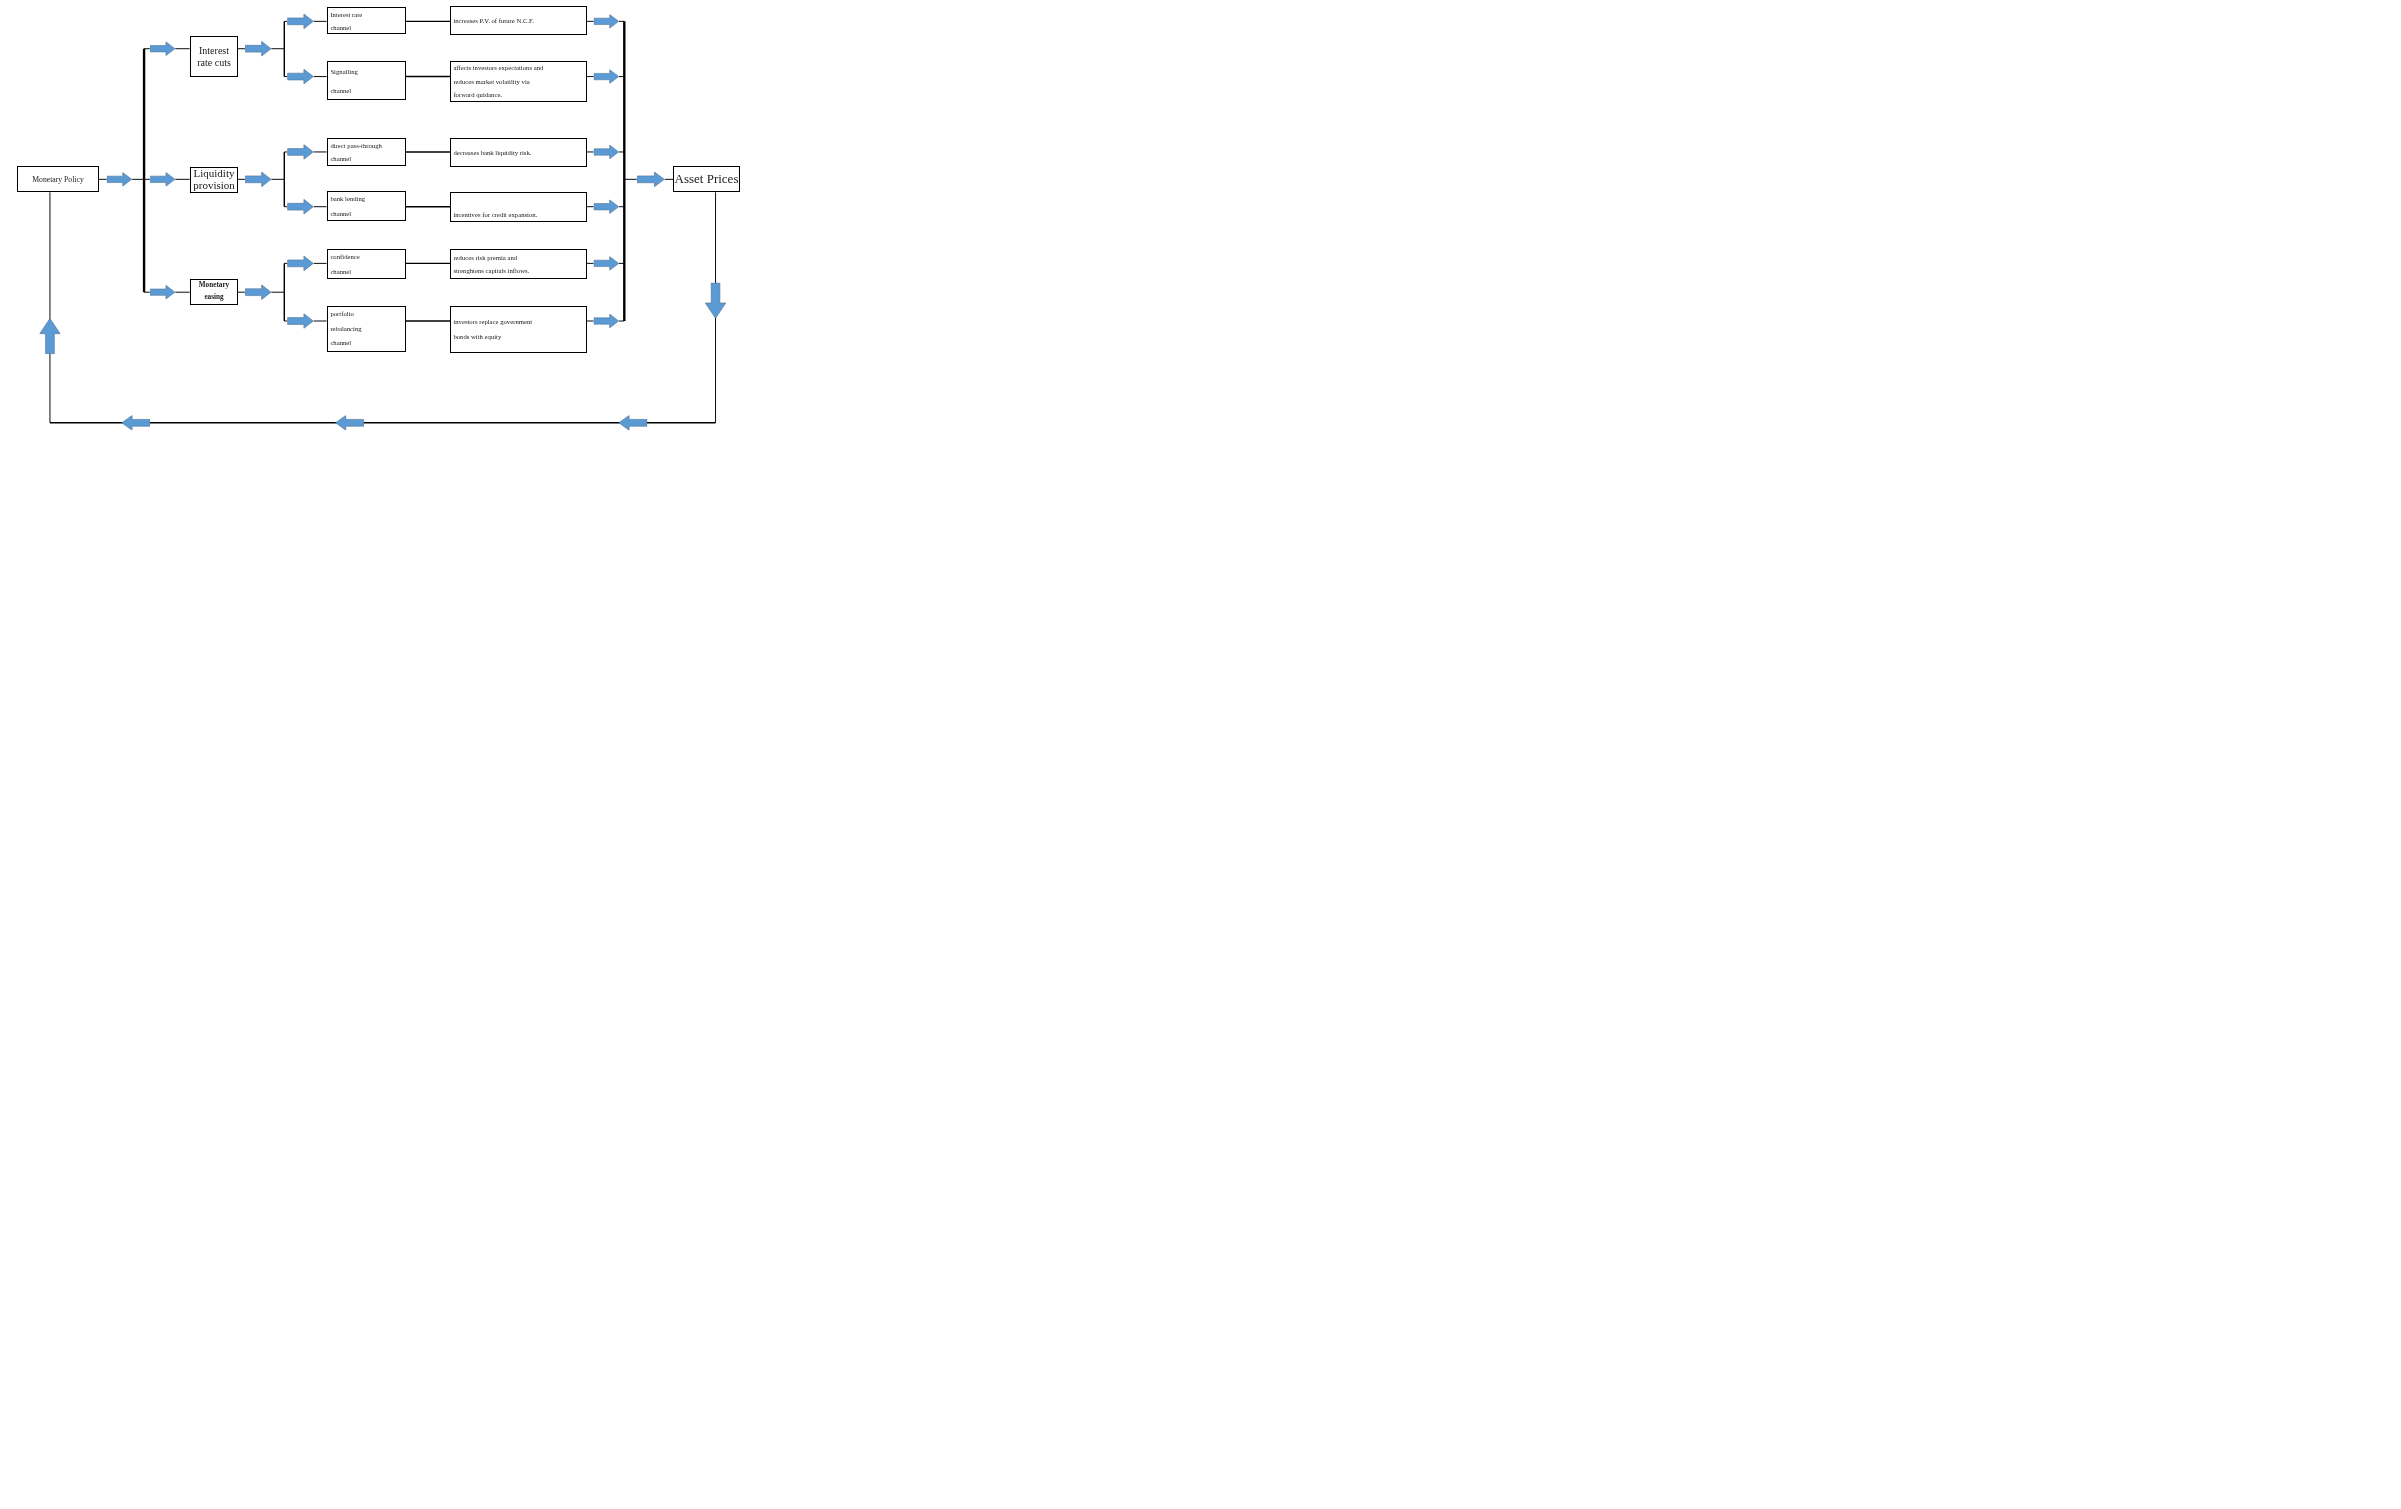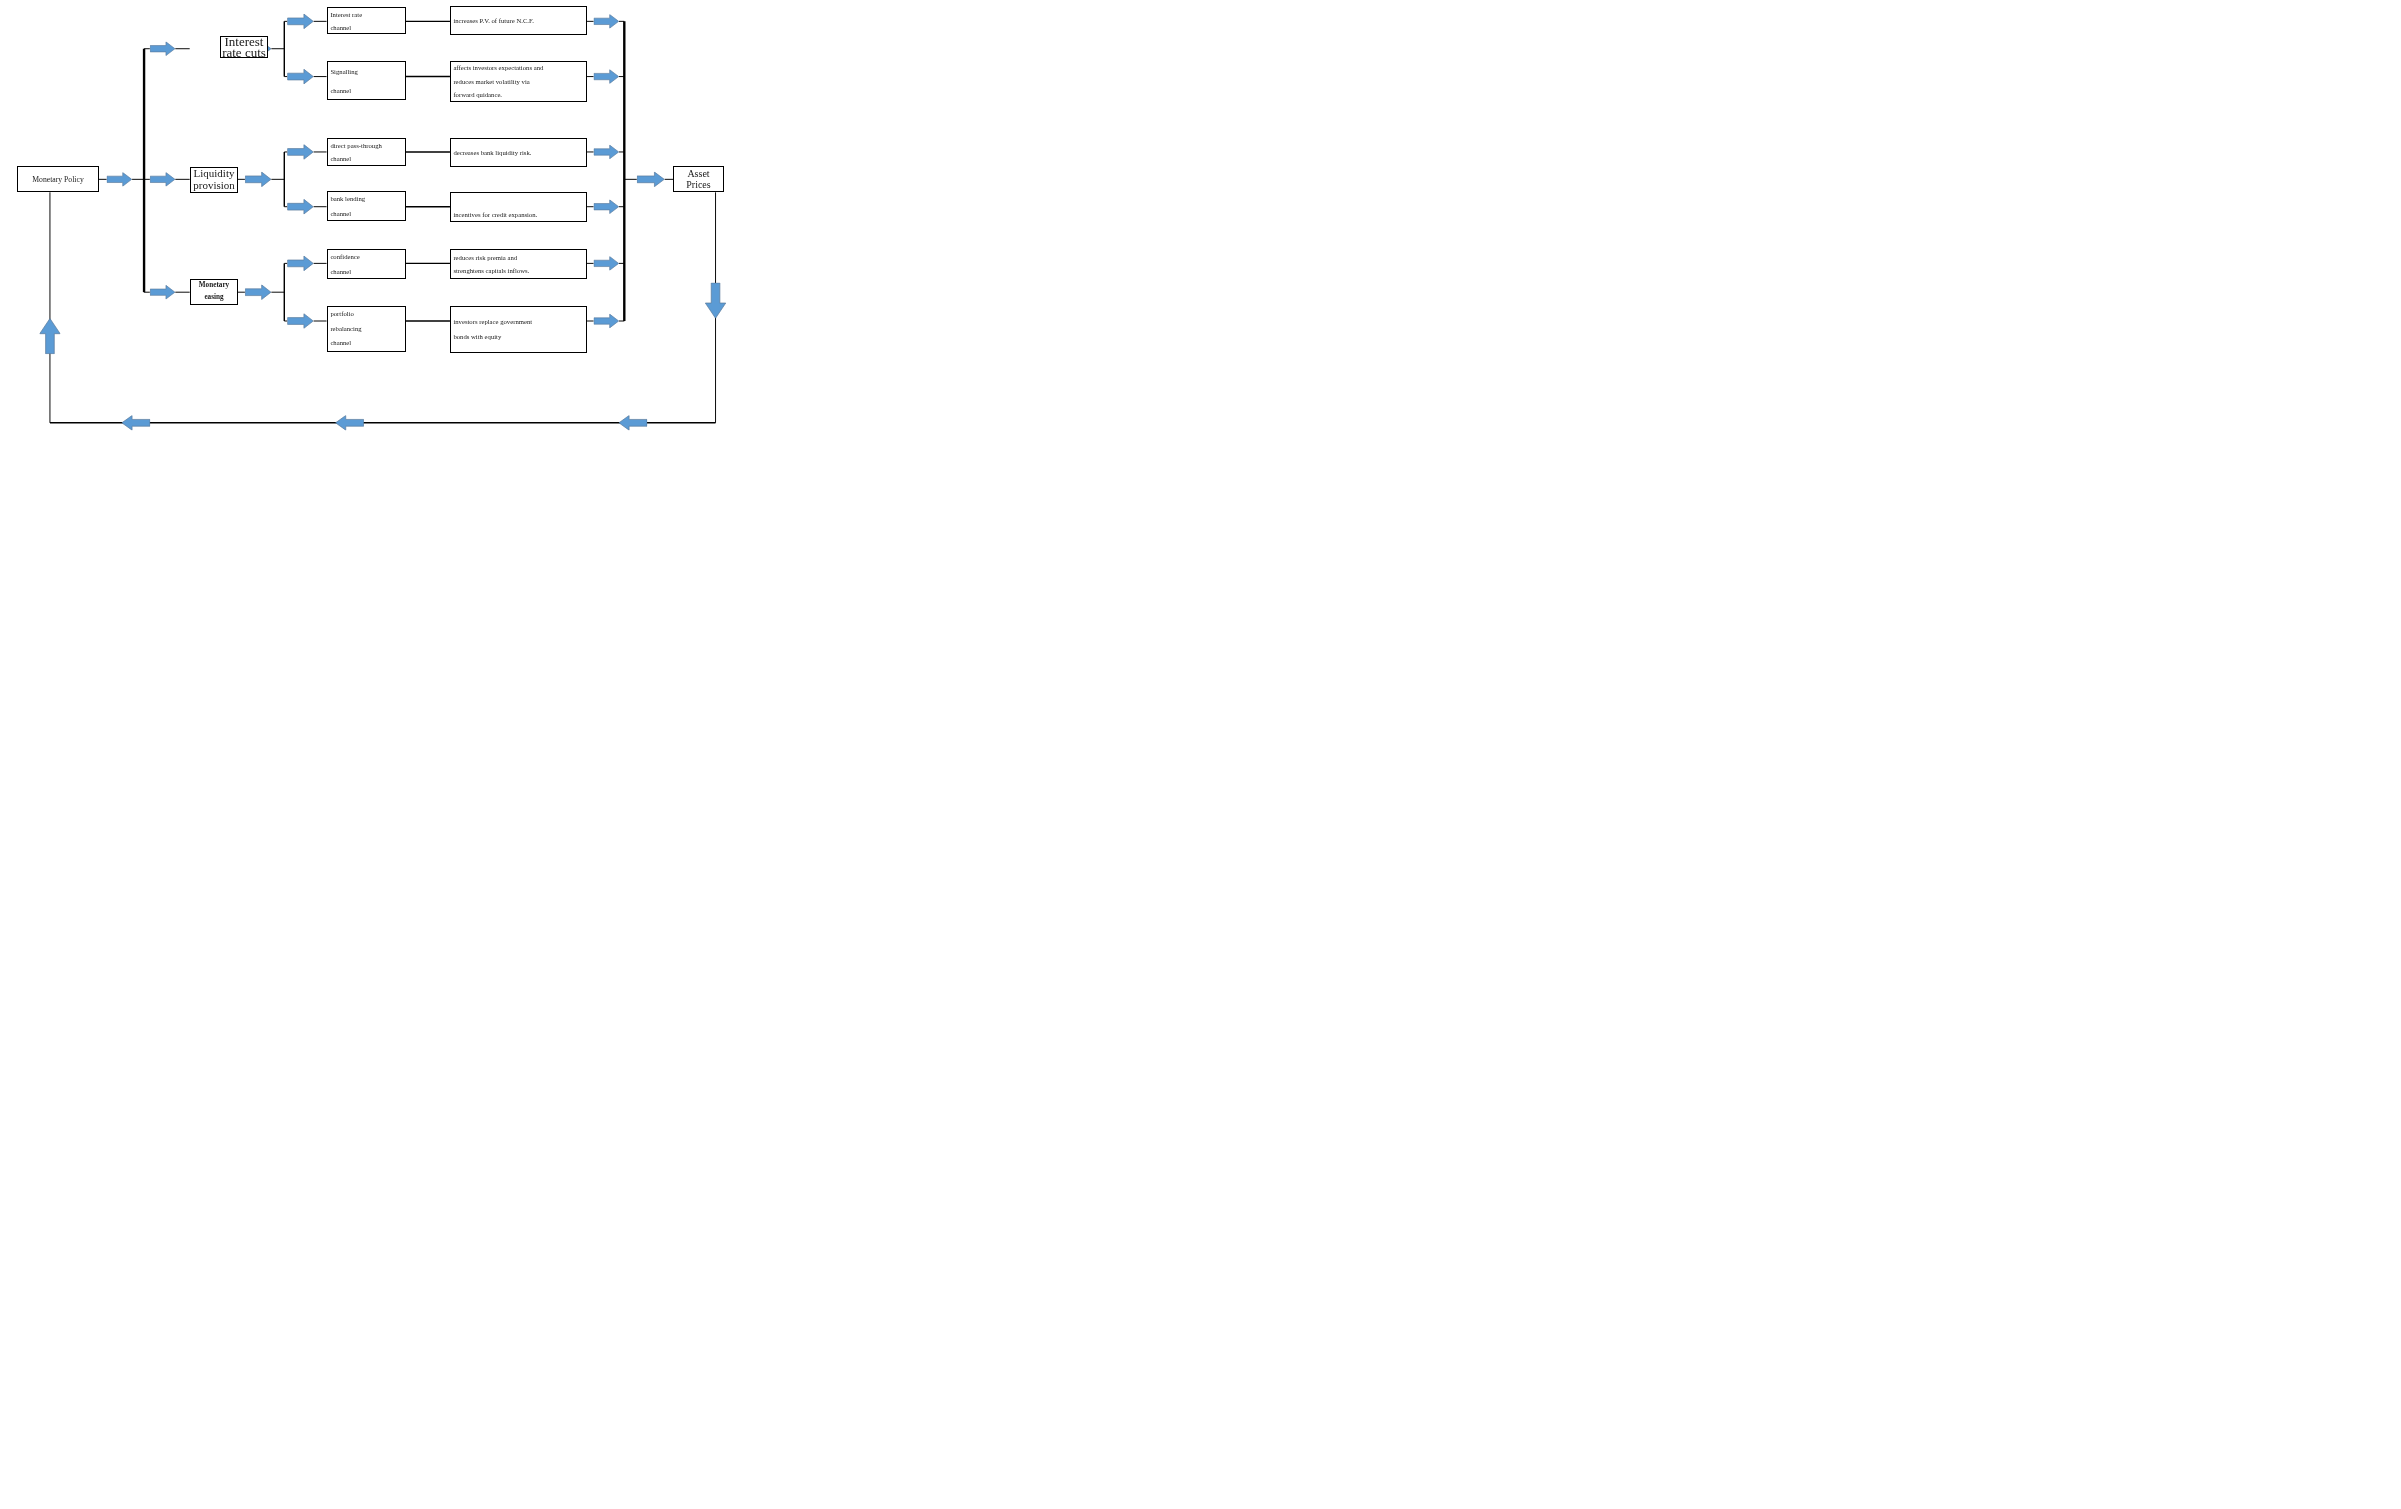--- a/index.html
+++ b/index.html
@@ -24,22 +24,22 @@
     border:1.4px solid var(--box-border);
     border-top-width:1.9px;border-bottom-width:1.9px;
     box-sizing:border-box;
     display:flex;align-items:center;justify-content:center;
     text-align:center;
   }
   .node .lbl{display:block;}
   .leftalign{justify-content:flex-start;text-align:left;padding-left:2.4px;}
   
   #mp-box{left:17px;top:166px;width:82px;height:26.4px;font-size:7.7px;}
-  #ap-box{left:673px;top:166px;width:51px;height:26.4px;font-size:10px;text-align:center;}
-  #b1-box{left:190px;top:36px;width:48px;height:22px;font-size:13px;line-height:11.5px;margin-left:30px;}
+  #ap-box{left:673px;top:166px;width:67px;height:26.4px;font-size:13px;text-align:center;}
+  #b1-box{left:190px;top:36px;width:48px;height:41px;font-size:10px;line-height:11.5px;}
   #b2-box{left:190px;top:167px;width:48px;height:25.5px;font-size:11px;line-height:11.5px;}
   #b3-box{left:190px;top:279px;width:48px;height:25.5px;font-size:7.2px;line-height:11.5px;font-weight:bold;}
   
   #c1-box{left:327px;top:7.2px;width:79px;height:27px;font-size:6.7px;line-height:13px;}
   #c1-box .lbl{max-width:46px;}
   #c2-box{left:327px;top:61px;width:79px;height:39px;font-size:6.7px;line-height:19px;}
   #c2-box .lbl{max-width:38px;}
   #c3-box{left:327px;top:138px;width:79px;height:28px;font-size:6.7px;line-height:13.4px;}
   #c3-box .lbl{max-width:54px;}
   #c4-box{left:327px;top:191px;width:79px;height:30px;font-size:6.7px;line-height:15px;}

